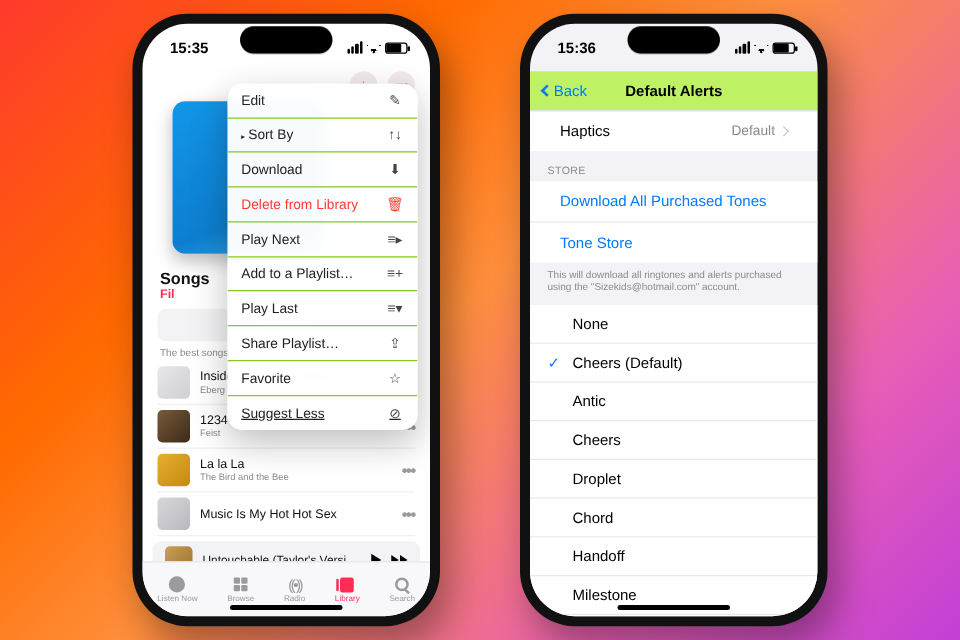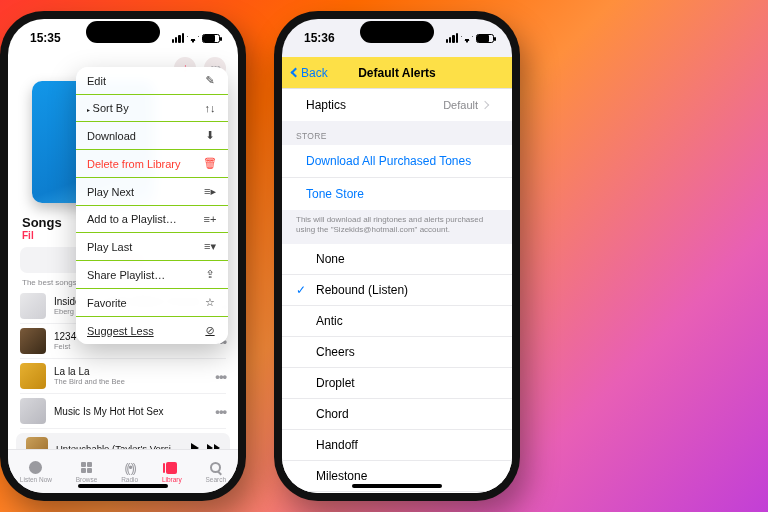--- a/index.html
+++ b/index.html
@@ -2,21 +2,21 @@
 <html><head>
 <meta charset="utf-8">
 <style>
   * { box-sizing: border-box; margin: 0; padding: 0; }
   body {
     width: 768px; height: 512px; overflow: hidden;
     font-family: -apple-system, "Helvetica Neue", Arial, sans-serif;
     background: linear-gradient(135deg, #ff3a2d 0%, #ff6a00 28%, #ff8f3c 48%, #e85fb5 78%, #c23fd6 100%);
     position: relative;
   }
-  .stage { position: absolute; inset: 0; display: flex; align-items: center; gap: 28px; }
+  .stage { position: absolute; inset: 0; display: flex; justify-content: center; align-items: center; gap: 64px; }
   .phone {
     width: 246px; height: 490px; background: #111; border-radius: 44px;
     padding: 8px; box-shadow: 8px 16px 30px rgba(0,0,0,0.35);
     position: relative;
   }
   .screen {
     width: 100%; height: 100%; background: #fff; border-radius: 36px;
     overflow: hidden; position: relative;
   }
   .island {
@@ -102,21 +102,21 @@
   .ti-browse{display:grid;grid-template-columns:5px 5px;gap:1.5px;}
   .ti-browse span{width:5px;height:5px;background:#9a9a9f;border-radius:1px;}
   .ti-radio{font-size:12px;letter-spacing:-2px;}
   .ti-lib{width:11px;height:12px;background:#ff2d55;border-radius:2px;position:relative;}
   .ti-lib::before{content:"";position:absolute;left:-3px;top:1px;width:2px;height:10px;background:#ff2d55;border-radius:1px;}
   .ti-search{width:11px;height:11px;border:2px solid #9a9a9f;border-radius:50%;position:relative;}
   .ti-search::after{content:"";position:absolute;right:-3px;bottom:-3px;width:5px;height:2px;background:#9a9a9f;transform:rotate(45deg);}
 
   
   .p2-screen { background:#f2f2f7; }
-  .navbar { height:32px; display:flex; align-items:center; justify-content:center; position:relative; background:#fde047; border-bottom:1px solid #e2e2e6; }
+  .navbar { height:32px; display:flex; align-items:center; justify-content:center; position:relative; background:#bef264; border-bottom:1px solid #e2e2e6; }
   .navback { position:absolute; left:10px; display:flex; align-items:center; gap:2px; color:#007aff; font-size:12px; }
   .chev { width:7px;height:7px;border-left:2px solid #007aff;border-bottom:2px solid #007aff;transform:rotate(45deg); }
   .navtitle { font-size:12px; font-weight:600; color:#000; }
   .group { background:#fff; }
   .row { display:flex; align-items:center; justify-content:space-between; padding:9px 24px; font-size:12px; color:#000; border-bottom:0.5px solid #e9e9ec; min-height:32px; }
   .row:last-child{border-bottom:none;}
   .row .right { color:#8a8a8e; font-size:11px; display:flex; align-items:center; gap:4px; }
   .disclose { width:6px;height:6px;border-right:1.5px solid #c7c7cc;border-top:1.5px solid #c7c7cc;transform:rotate(45deg); }
   .ghead { font-size:8.5px; color:#8a8a8e; padding:10px 14px 4px; text-transform:uppercase; letter-spacing:0.3px; }
   .link { color:#007aff; }
@@ -349,21 +349,21 @@
       </div>
       <div class="gfoot">This will download all ringtones and alerts purchased using the "Sizekids@hotmail.com" account.</div>
 
       <div class="group" id="tone-list">
           <div class="tonerow">
             <span class="chk"></span>
             <span>None</span>
           </div>
           <div class="tonerow">
             <span class="chk">✓</span>
-            <span>Rebound (Listen)</span>
+            <span>Cheers (Default)</span>
           </div>
           <div class="tonerow">
             <span class="chk"></span>
             <span>Antic</span>
           </div>
           <div class="tonerow">
             <span class="chk"></span>
             <span>Cheers</span>
           </div>
           <div class="tonerow">

